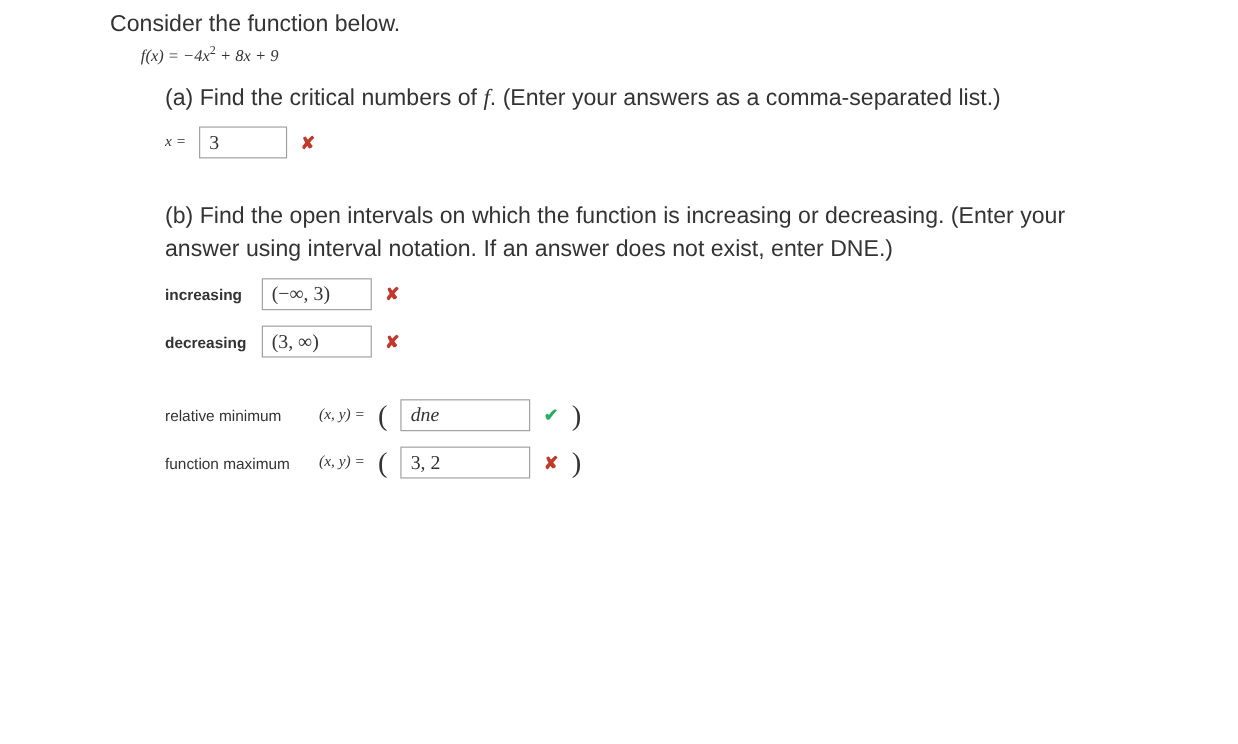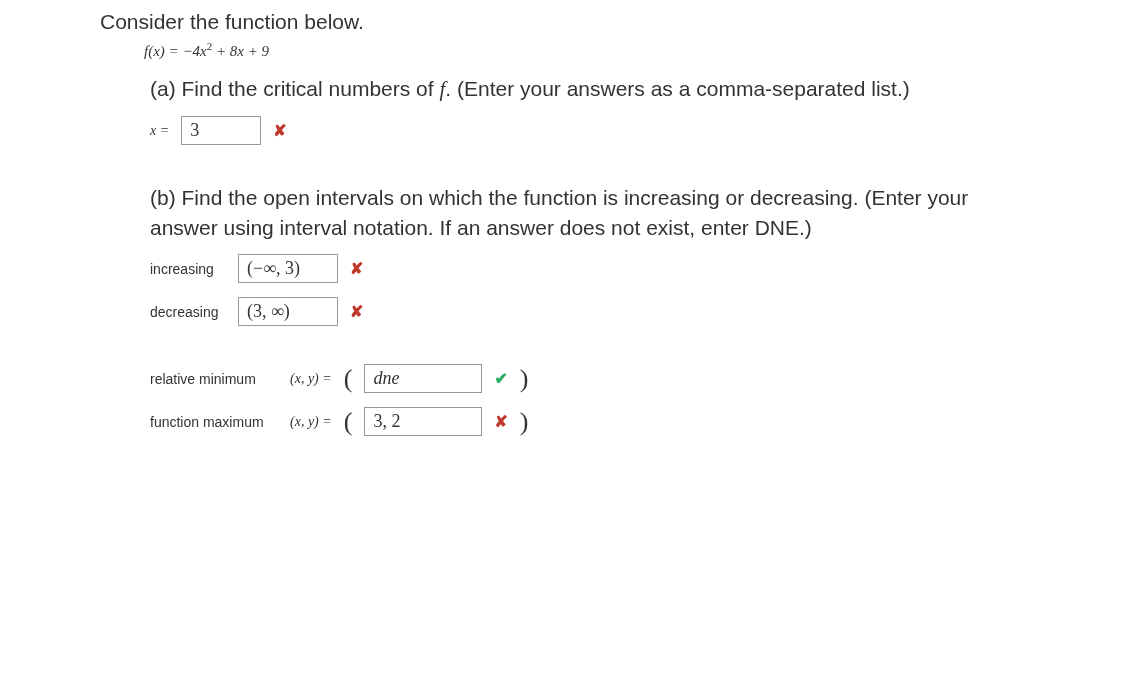--- a/index.html
+++ b/index.html
@@ -15,21 +15,21 @@
       background: #fff;
       width: 1125px;
     }
     .intro {
       margin-bottom: 6px;
     }
     .function-def {
       font-size: 15px;
       font-style: italic;
       font-family: 'Times New Roman', serif;
-      margin-left: 44px;
+      margin-left: 28px;
       margin-bottom: 14px;
     }
     .function-def .sup {
       font-size: 11px;
       vertical-align: super;
       font-style: normal;
     }
     .question-block {
       margin-left: 50px;
       margin-bottom: 38px;
@@ -54,20 +54,21 @@
       min-width: auto;
     }
     .lbl-s {
       font-size: 14px;
       font-style: italic;
       font-family: 'Times New Roman', serif;
     }
     .lbl-wide {
       min-width: 76px;
       display: inline-block;
+      font-weight: bold;
     }
     .lbl-wider {
       min-width: 128px;
       display: inline-block;
     }
     .input-box {
       border: 1px solid #999;
       font-family: 'Times New Roman', serif;
       font-size: 18px;
       padding: 3px 8px;

